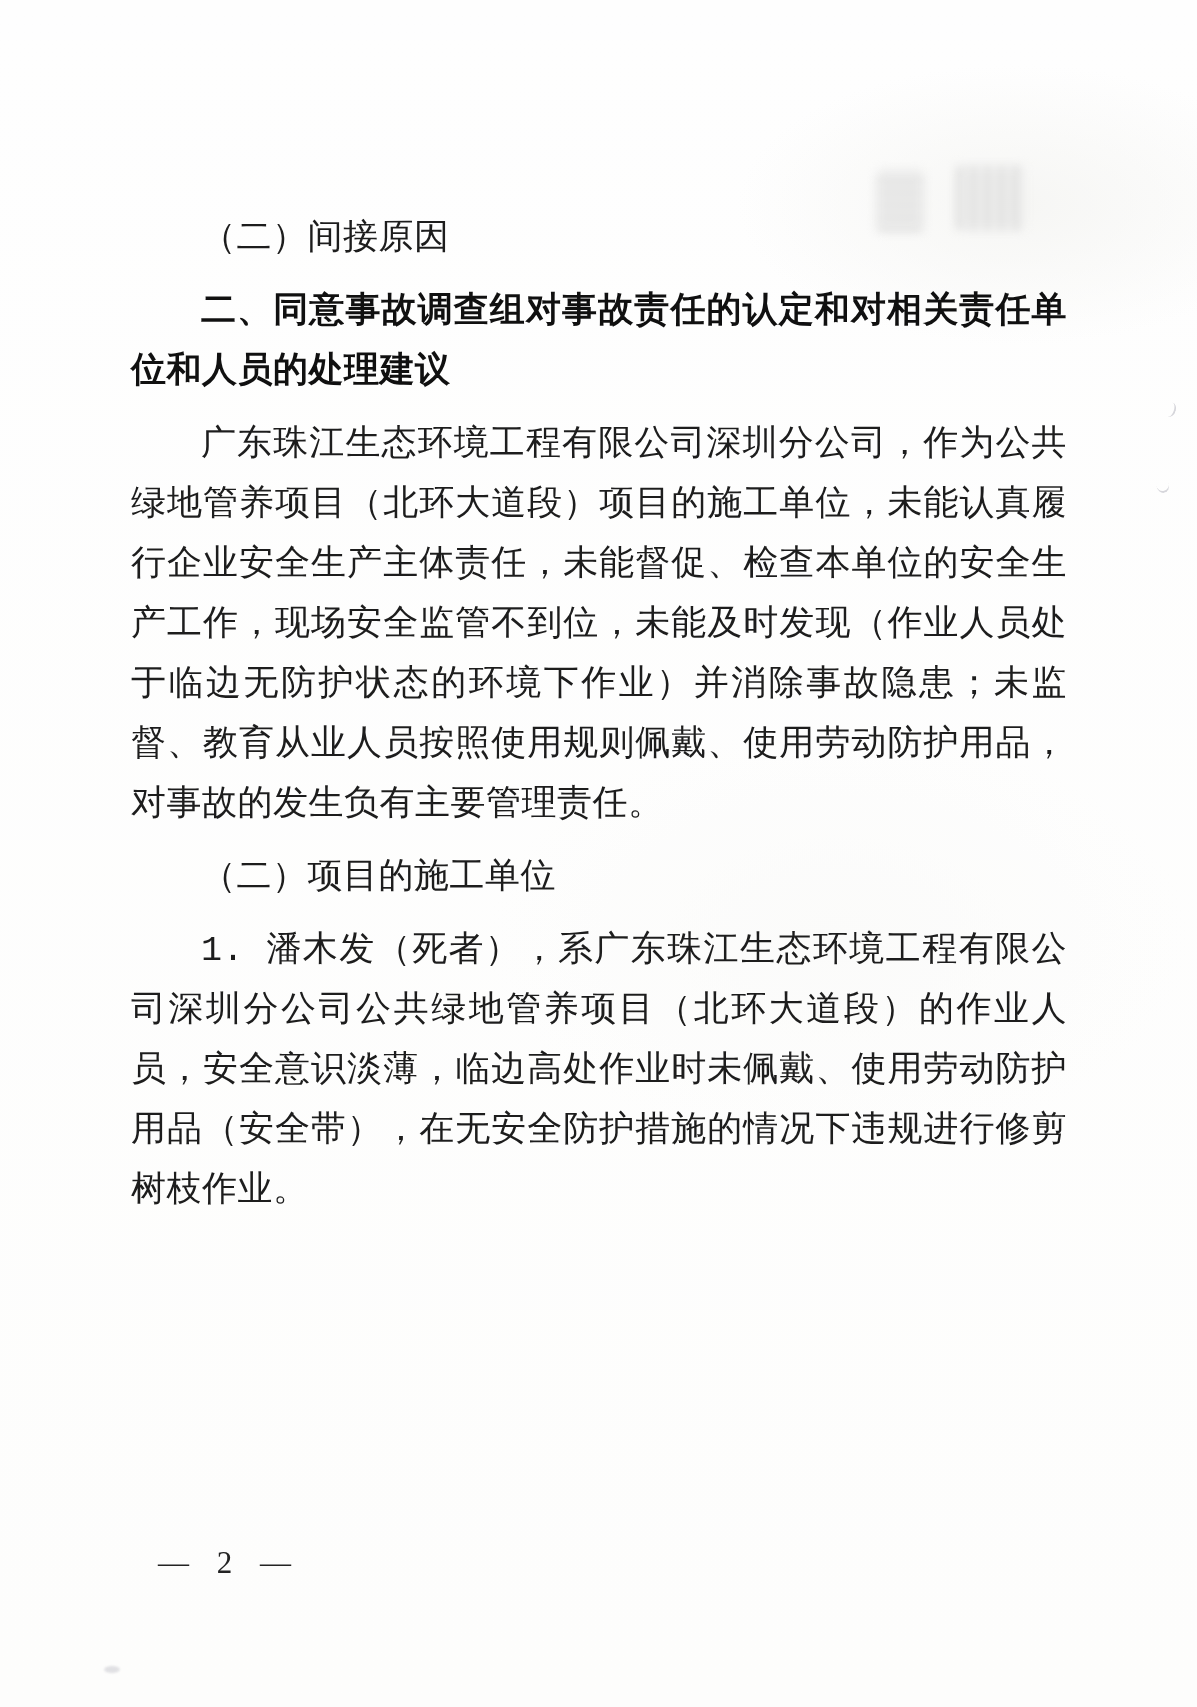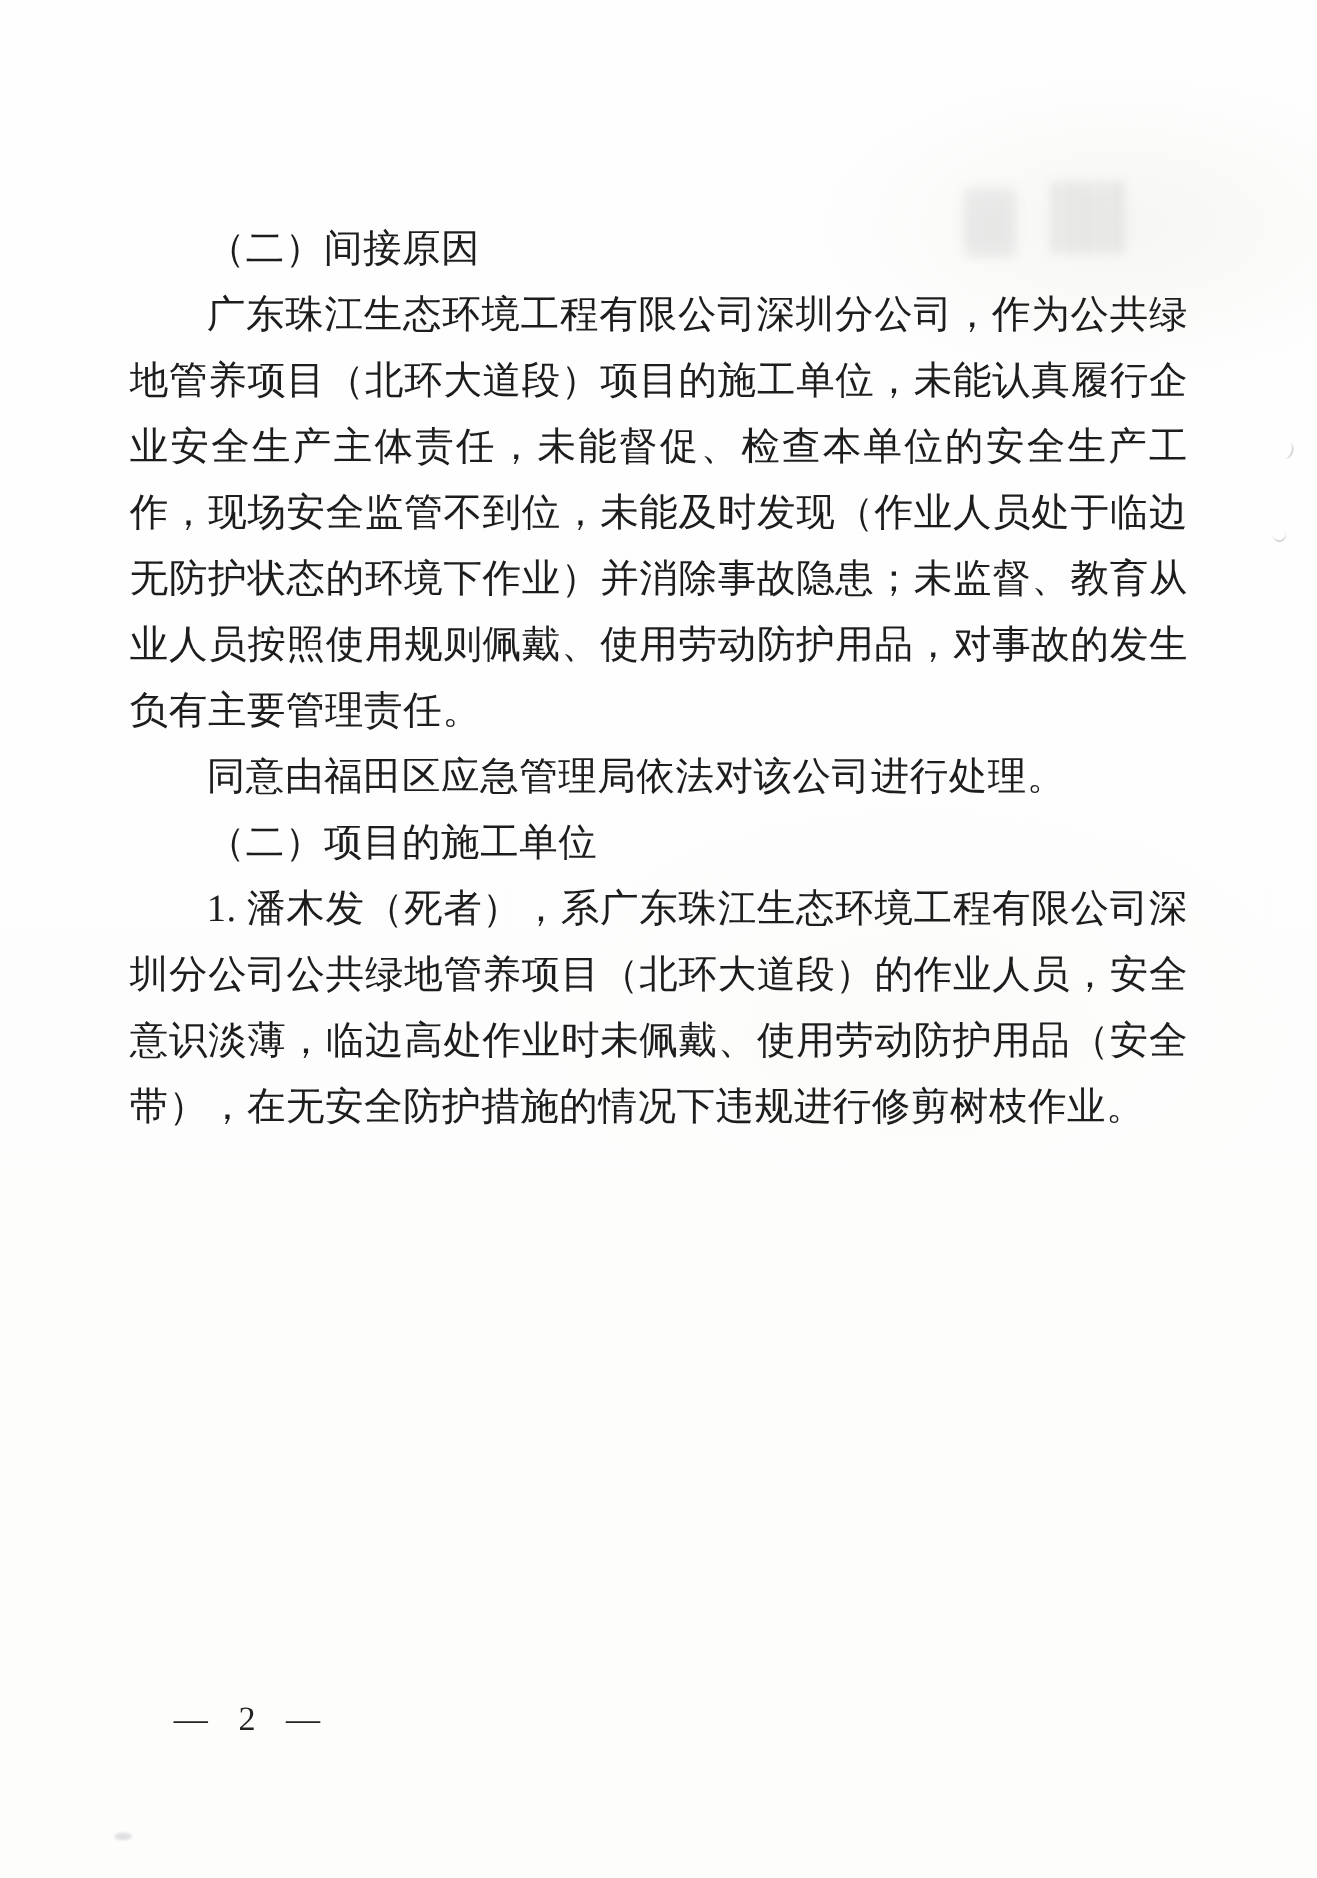--- a/index.html
+++ b/index.html
@@ -22,24 +22,25 @@
   .content {
     position: absolute;
     left: 118px;
     top: 196px;
     width: 962px;
     font-size: 35px;
     line-height: 60px;
     text-align: justify;
   }
   .content p {
-    margin: 0;
+    margin: 13px;
     padding: 0;
     text-indent: 2em;
     letter-spacing: 0.5px;
+    font-family: Liberation Mono, monospace;
   }
   .para-heading {
     font-family: "Liberation Sans", "DejaVu Sans", sans-serif;
     font-weight: 700;
     color: #101010;
   }
   .page-footer {
     position: absolute;
     left: 158px;
     top: 1545px;
@@ -86,21 +87,21 @@
 <div class="page">
 
   <div class="smudge smudge-a"></div>
   <div class="smudge smudge-b"></div>
   <div class="speck-1"></div>
   <div class="speck-2"></div>
   <div class="speck-3"></div>
 
   <div class="content">
     <p>（二）间接原因</p>
+    <p class="para-heading">二、同意事故调查组对事故责任的认定和对相关责任单位和人员的处理建议</p>
     <p>广东珠江生态环境工程有限公司深圳分公司，作为公共绿地管养项目（北环大道段）项目的施工单位，未能认真履行企业安全生产主体责任，未能督促、检查本单位的安全生产工作，现场安全监管不到位，未能及时发现（作业人员处于临边无防护状态的环境下作业）并消除事故隐患；未监督、教育从业人员按照使用规则佩戴、使用劳动防护用品，对事故的发生负有主要管理责任。</p>
-    <p>同意由福田区应急管理局依法对该公司进行处理。</p>
     <p>（二）项目的施工单位</p>
     <p>1. 潘木发（死者），系广东珠江生态环境工程有限公司深圳分公司公共绿地管养项目（北环大道段）的作业人员，安全意识淡薄，临边高处作业时未佩戴、使用劳动防护用品（安全带），在无安全防护措施的情况下违规进行修剪树枝作业。</p>
   </div>
 
   <div class="page-footer">— 2 —</div>
 
 </div>
 
 </body></html>

